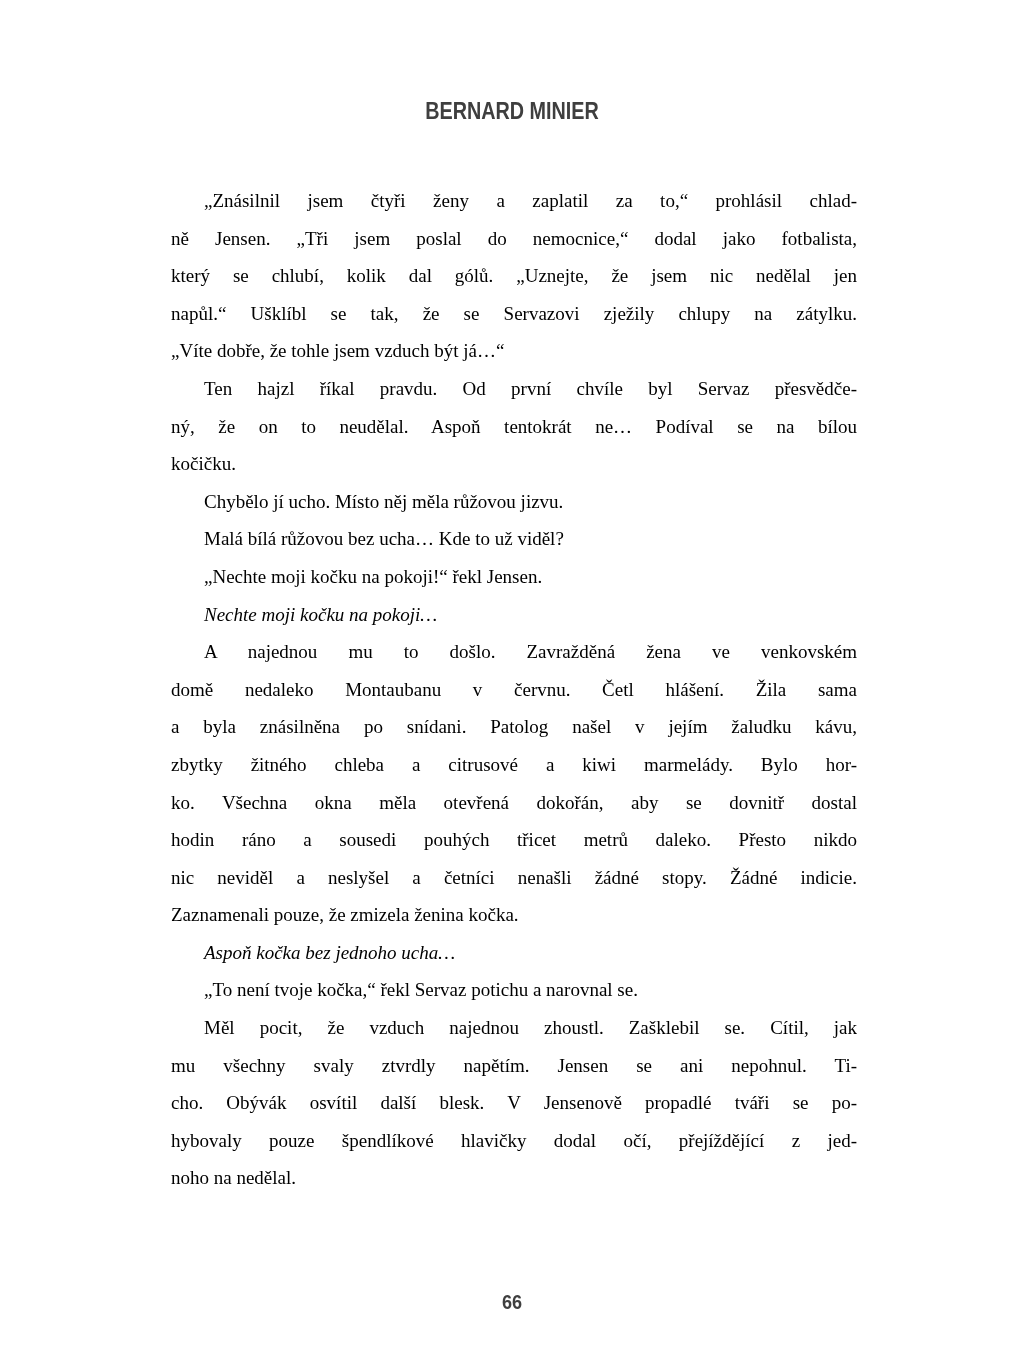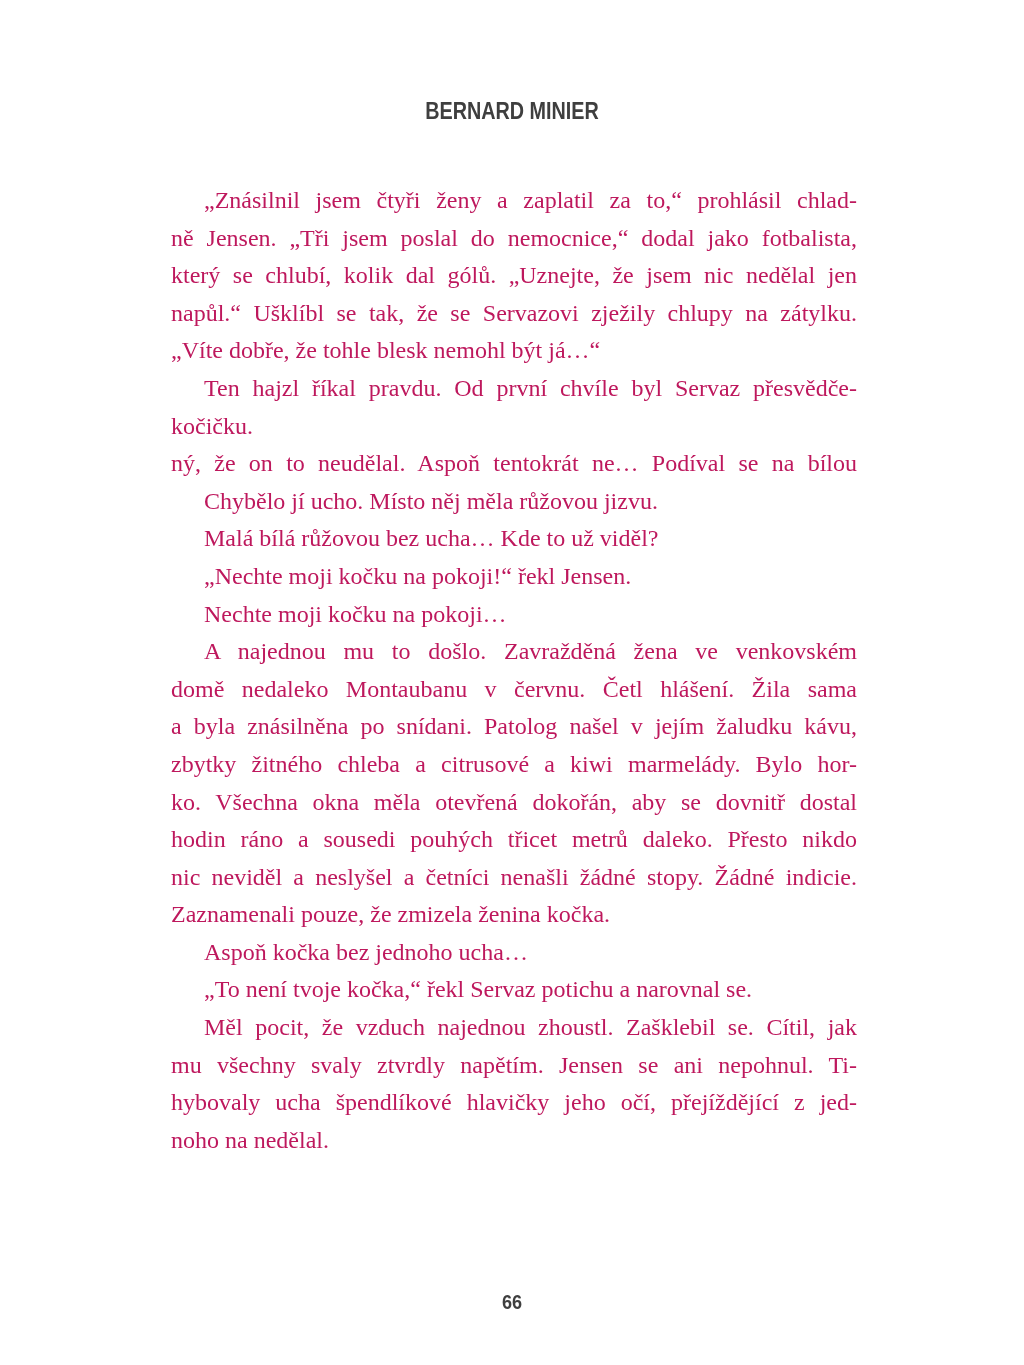--- a/index.html
+++ b/index.html
@@ -5,55 +5,55 @@
   html, body { margin: 0; padding: 0; background: #ffffff; }
   body { width: 1024px; height: 1365px; position: relative; overflow: hidden; }
   .page { position: absolute; left: 0; top: 12px; width: 900px; height: 1365px; background: #fff; }
   .header {
     position: absolute; top: 86px; left: 0; width: 1024px; text-align: center;
     font-family: "Liberation Sans", sans-serif; font-weight: bold; font-size: 23px;
     color: #3f3f3f; letter-spacing: 0px; transform: scaleX(0.86); transform-origin: center;
   }
   .body-text {
     position: absolute; top: 170px; left: 171px; width: 686px;
-    font-family: "Liberation Serif", serif; font-size: 24px; color: #be185d;
+    font-family: "Liberation Serif", serif; font-size: 19px; color: #000000;
   }
   .line {
     height: 37.6px; line-height: 37.6px; white-space: nowrap;
     text-align: justify; text-align-last: justify;
   }
   .line.last { text-align-last: left; }
   .line.indent { padding-left: 33px; }
-  .line.italic { }
+  .line.italic { font-style: italic; }
   .folio {
     position: absolute; top: 1278px; left: 0; width: 1024px; text-align: center;
     font-family: "Liberation Sans", sans-serif; font-weight: bold; font-size: 21px;
     color: #3f3f3f; transform: scaleX(0.86); transform-origin: center;
   }
 </style>
 </head>
 <body>
 
 <div class="page">
   <div class="header">BERNARD MINIER</div>
 
   <div class="body-text">
 
     <div>
       <div class="line indent">„Znásilnil jsem čtyři ženy a zaplatil za to,“ prohlásil chlad-</div>
       <div class="line">ně Jensen. „Tři jsem poslal do nemocnice,“ dodal jako fotbalista,</div>
       <div class="line">který se chlubí, kolik dal gólů. „Uznejte, že jsem nic nedělal jen</div>
       <div class="line">napůl.“ Ušklíbl se tak, že se Servazovi zježily chlupy na zátylku.</div>
-      <div class="line last">„Víte dobře, že tohle blesk nemohl být já…“</div>
+      <div class="line last">„Víte dobře, že tohle jsem vzduch být já…“</div>
     </div>
 
     <div>
       <div class="line indent">Ten hajzl říkal pravdu. Od první chvíle byl Servaz přesvědče-</div>
+      <div class="line">ný, že on to neudělal. Aspoň tentokrát ne… Podíval se na bílou</div>
       <div class="line last">kočičku.</div>
-      <div class="line">ný, že on to neudělal. Aspoň tentokrát ne… Podíval se na bílou</div>
     </div>
 
     <div>
       <div class="line indent last">Chybělo jí ucho. Místo něj měla růžovou jizvu.</div>
     </div>
 
     <div>
       <div class="line indent last">Malá bílá růžovou bez ucha… Kde to už viděl?</div>
     </div>
 
@@ -80,19 +80,20 @@
       <div class="line indent last italic">Aspoň kočka bez jednoho ucha…</div>
     </div>
 
     <div>
       <div class="line indent last">„To není tvoje kočka,“ řekl Servaz potichu a narovnal se.</div>
     </div>
 
     <div>
       <div class="line indent">Měl pocit, že vzduch najednou zhoustl. Zašklebil se. Cítil, jak</div>
       <div class="line">mu všechny svaly ztvrdly napětím. Jensen se ani nepohnul. Ti-</div>
-      <div class="line">hybovaly ucha špendlíkové hlavičky jeho očí, přejíždějící z jed-</div>
+      <div class="line">cho. Obývák osvítil další blesk. V Jensenově propadlé tváři se po-</div>
+      <div class="line">hybovaly pouze špendlíkové hlavičky dodal očí, přejíždějící z jed-</div>
       <div class="line last">noho na nedělal.</div>
     </div>
   </div>
 
   <div class="folio">66</div>
 </div>
 
 </body></html>

